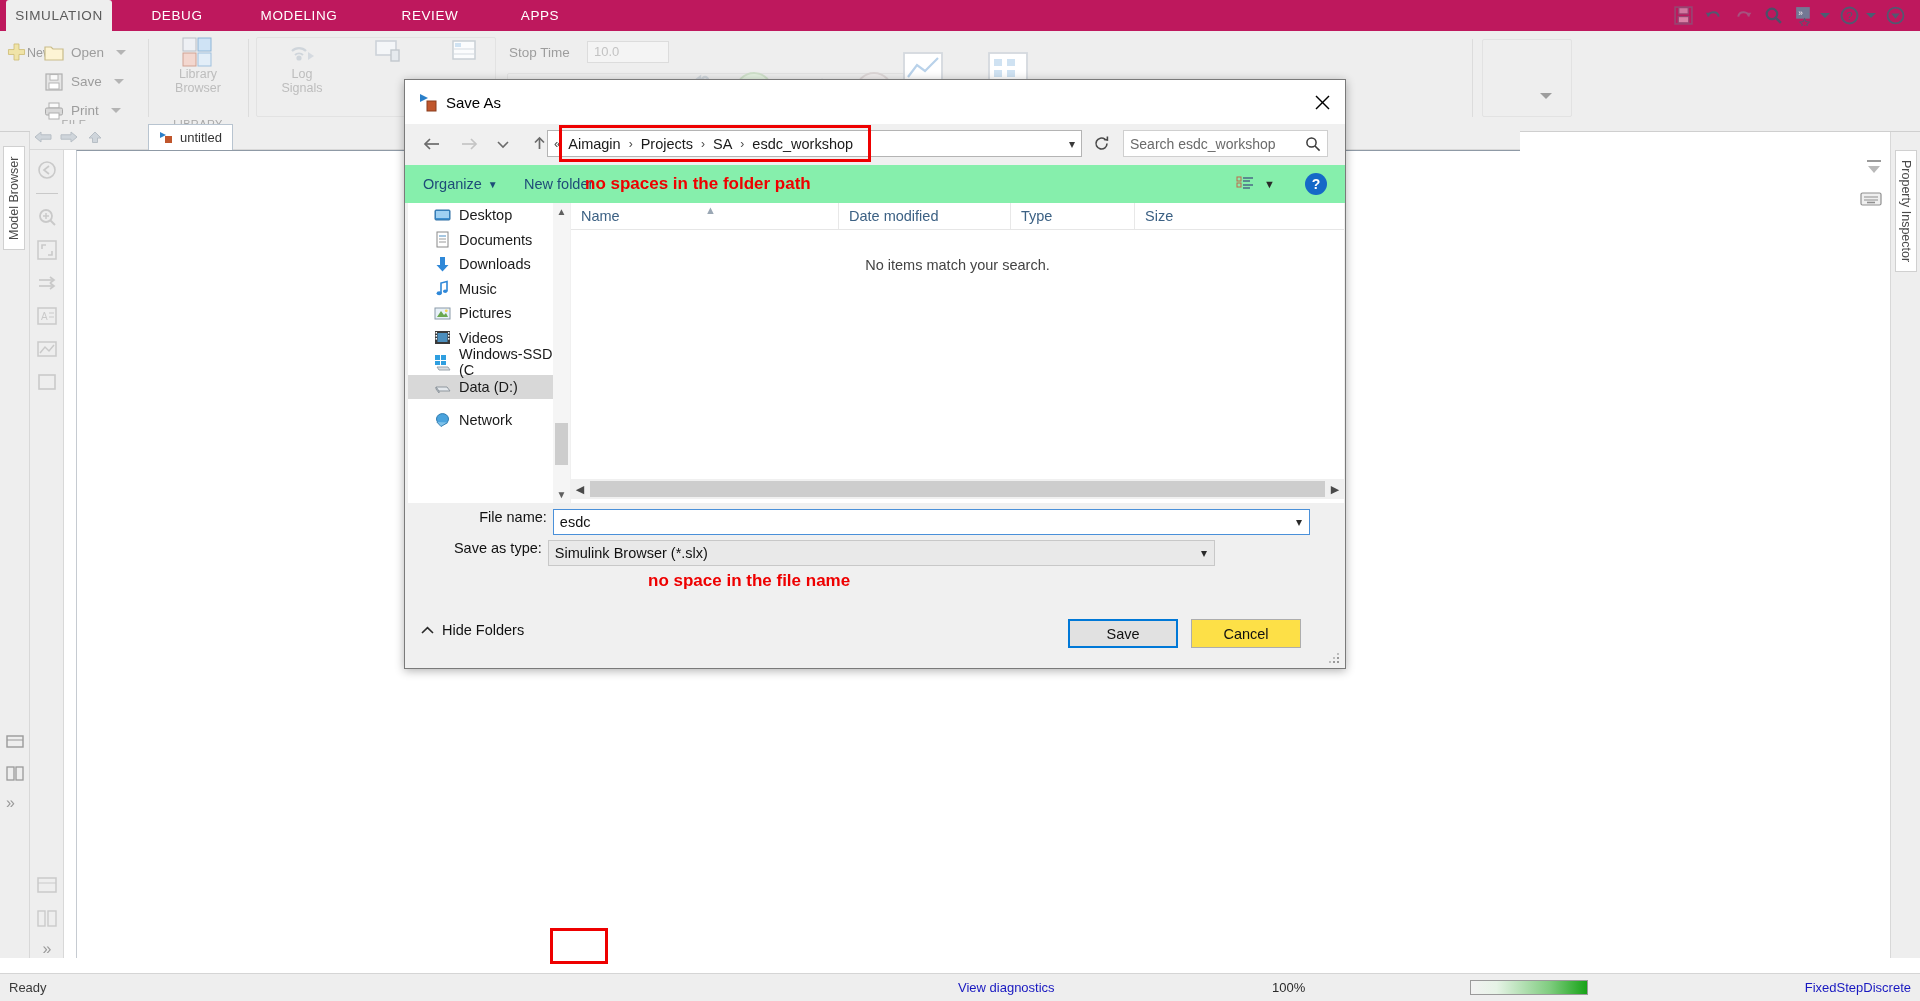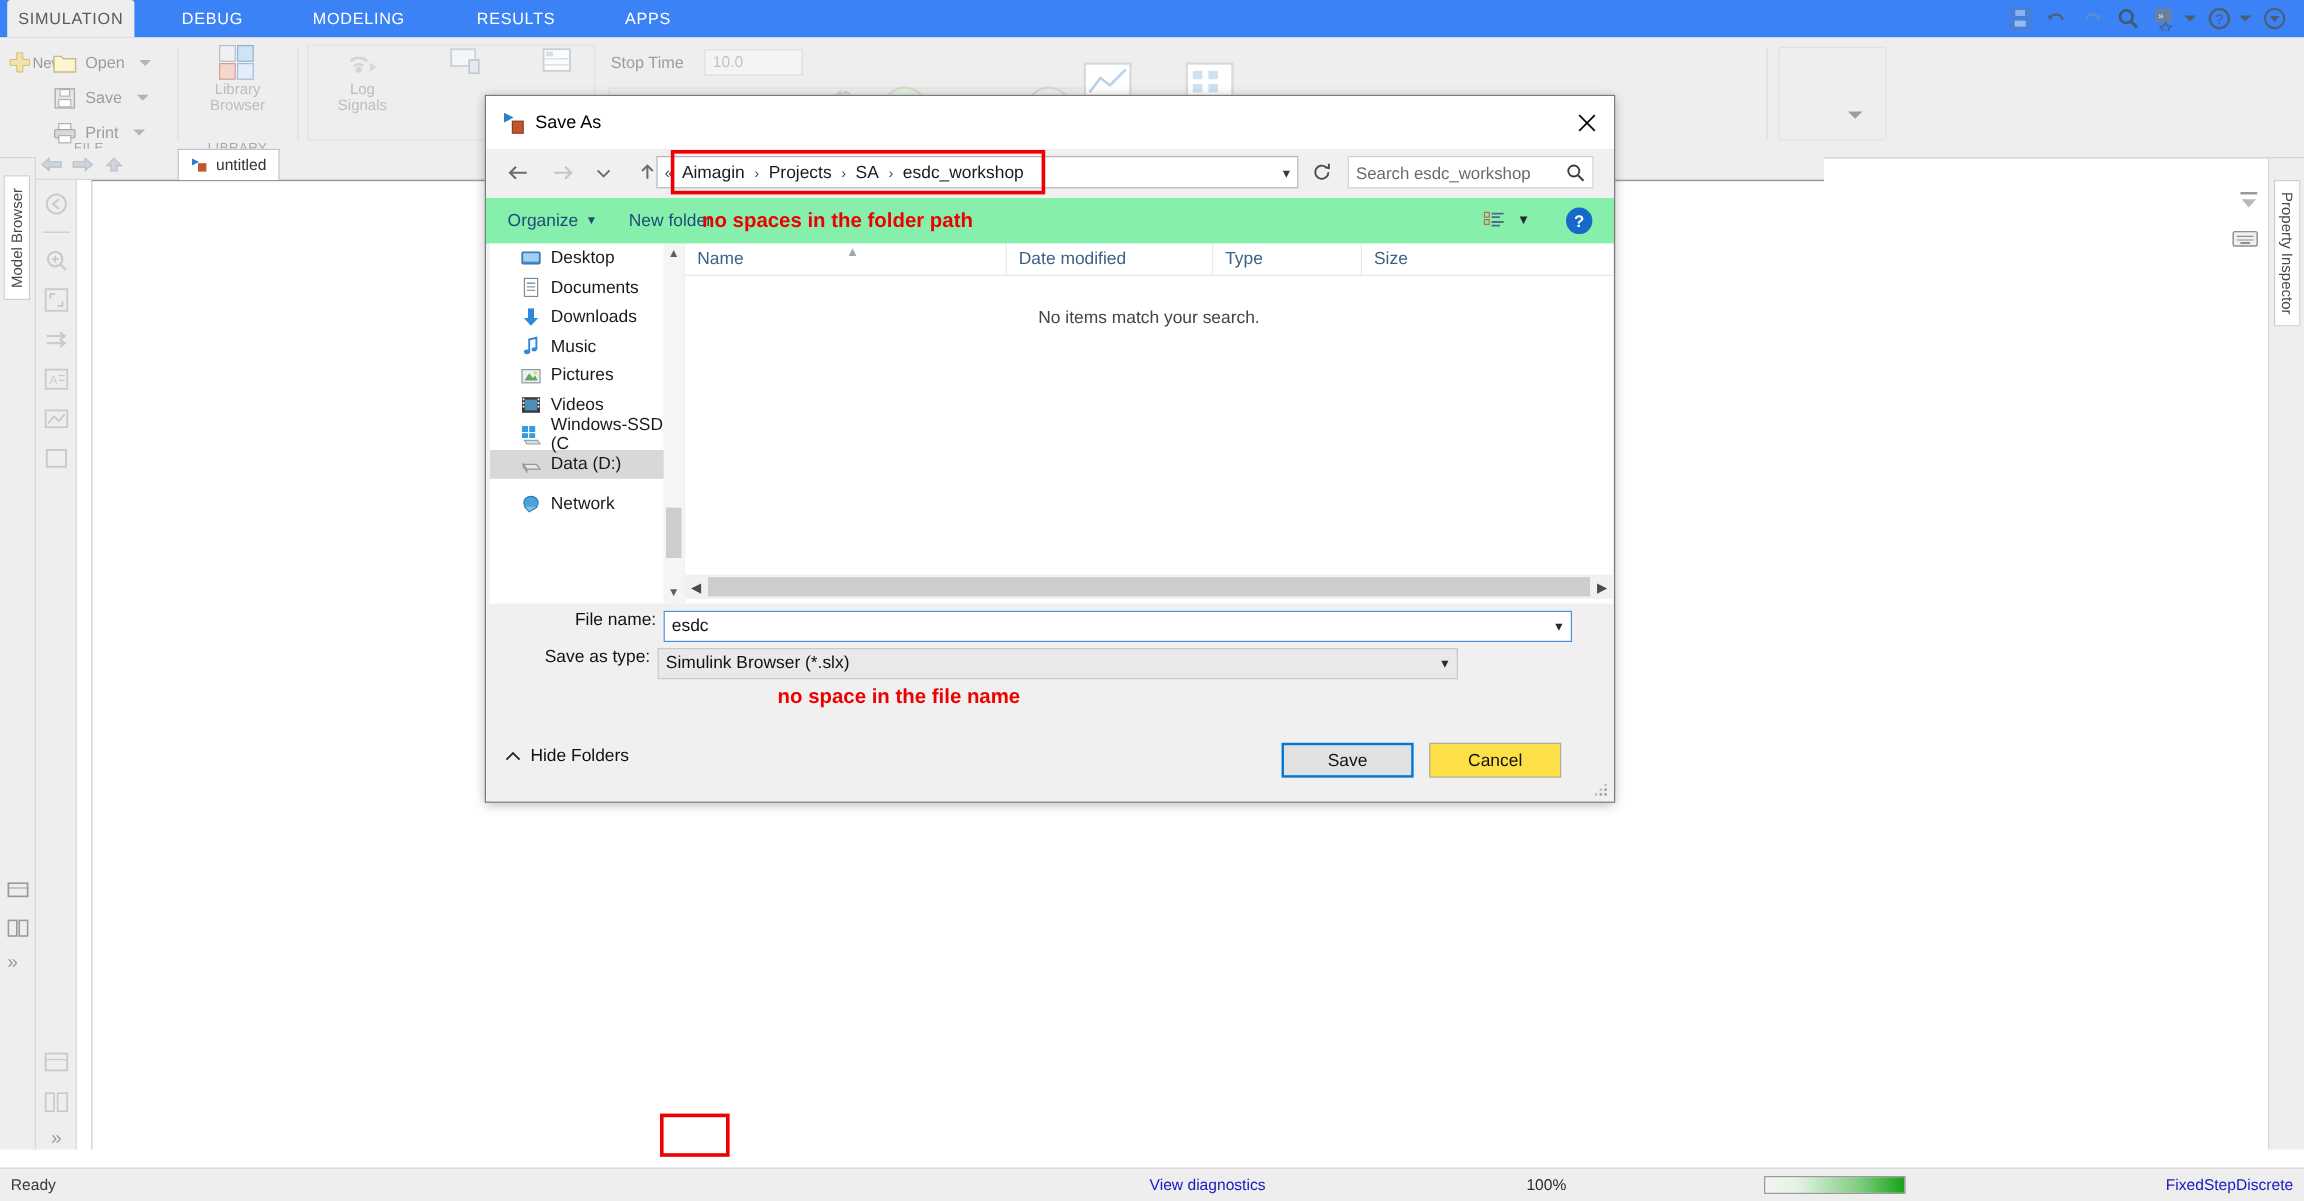--- a/index.html
+++ b/index.html
@@ -9,21 +9,21 @@
     width: 1920px; height: 1001px;
     overflow: hidden;
     font-family: "Liberation Sans", sans-serif;
     background: #ffffff;
   }
   #app { position: relative; width: 1920px; height: 1001px; background: #fff; }
 
   
   .ribbon-tabbar {
     position: absolute; left: 0; top: 0; width: 1920px; height: 46px;
-    background: #3b82f6;
+    background: #be185d;
     padding-left: 20px;
   }
   .ribbon-tab {
     position: absolute; top: 0; height: 31px;
     display: flex; align-items: center; justify-content: center;
     color: #ffffff; font-size: 13.5px; letter-spacing: .6px;
     padding: 0 14px; cursor: default;
   }
   .ribbon-tab.active {
     background: #eeeeee; color: #5a5a5a;
@@ -236,21 +236,21 @@
     <div class="ribbon-tab active" style="left:6px; width:106px;">
         <span>SIMULATION</span>
       </div>
     <div class="ribbon-tab" style="left:130px; width:94px;">
         <span>DEBUG</span>
       </div>
     <div class="ribbon-tab" style="left:240px; width:118px;">
         <span>MODELING</span>
       </div>
     <div class="ribbon-tab" style="left:380px; width:100px;">
-        <span>RESULTS</span>
+        <span>REVIEW</span>
       </div>
     <div class="ribbon-tab" style="left:500px; width:80px;">
         <span>APPS</span>
       </div>
 
     <div class="qa-bar">
       <svg class="qa-ic dim" viewBox="0 0 20 20">
           <rect x="2" y="2" width="16" height="16" fill="none" stroke="#6a7a8a" stroke-width="1.6"></rect>
           <rect x="5.5" y="2.5" width="9" height="6" fill="#e9eef3" stroke="#6a7a8a" stroke-width="1.2"></rect>
           <rect x="5" y="11" width="10" height="6" fill="#fff" stroke="#6a7a8a" stroke-width="1.2"></rect>

